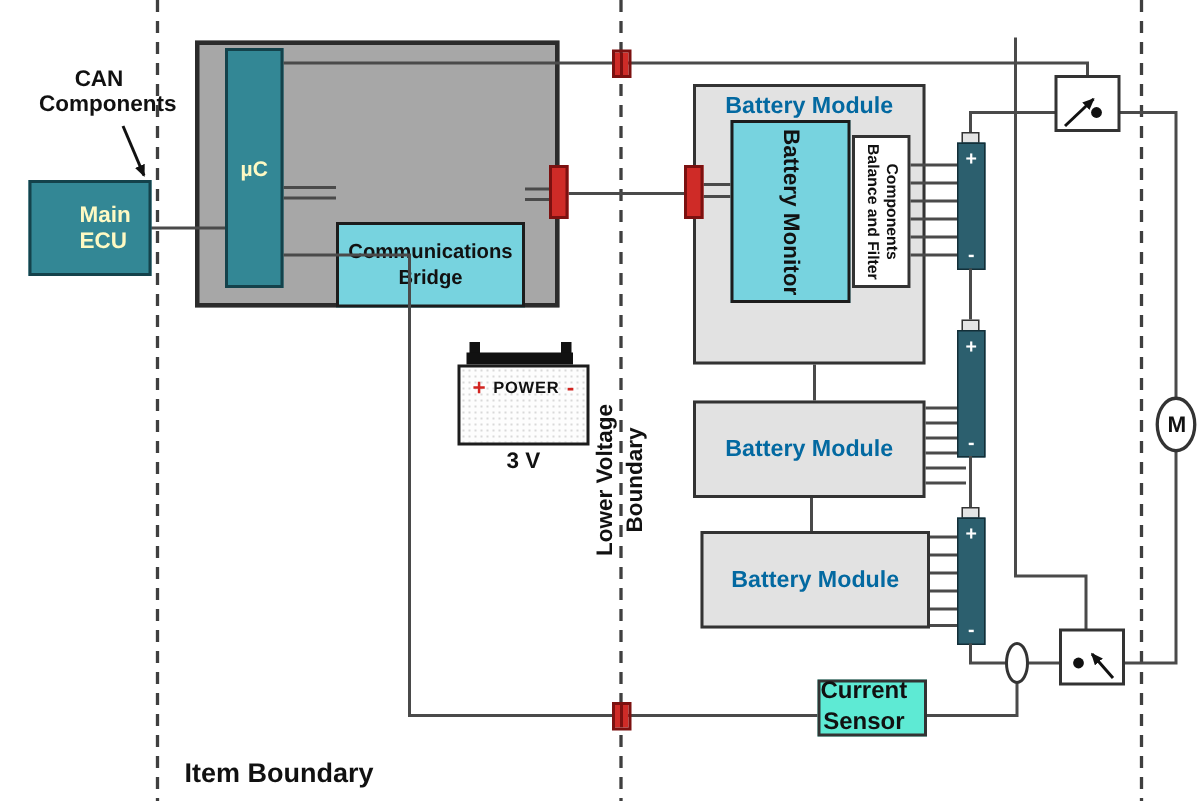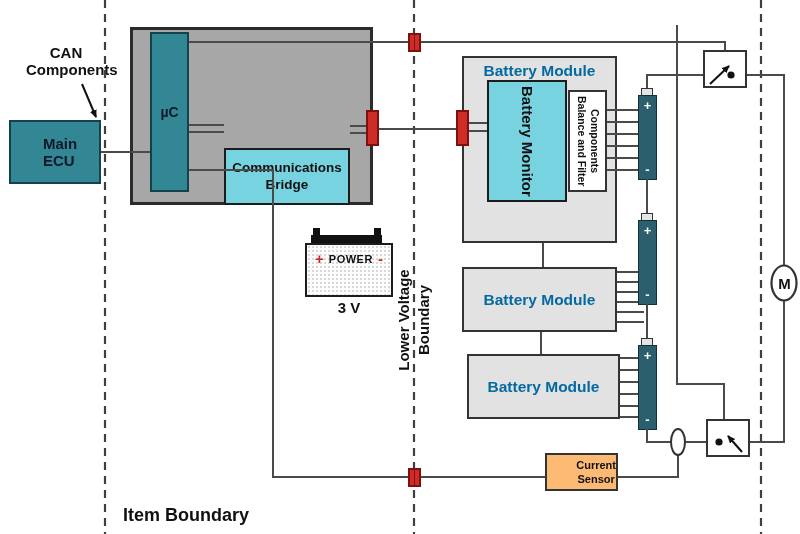--- a/index.html
+++ b/index.html
@@ -1,27 +1,27 @@
 <!DOCTYPE html>
 <html><head>
 <meta charset="utf-8">
 <style>
   html,body{margin:0;padding:0;background:#ffffff;}
   body{font-family:"Liberation Sans",sans-serif;}
   #stage{position:relative;width:800px;height:534px;background:#fff;overflow:hidden;}
   .abs{position:absolute;box-sizing:border-box;}
   .lbl{font-weight:bold;color:#111;white-space:pre-line;}
   
-  .teal-box{background:#338795;border:2px solid #14424b;color:#0f172a;display:flex;align-items:center;justify-content:center;font-weight:bold;}
+  .teal-box{background:#338795;border:2px solid #14424b;color:#fef9c3;display:flex;align-items:center;justify-content:center;font-weight:bold;}
   .cyan-box{background:#77d3df;border:2px solid #1c1c1c;color:#111;display:flex;align-items:center;justify-content:center;font-weight:bold;text-align:center;}
   .gray-container{background:#a7a7a7;border:3px solid #2b2b2b;}
   .module-box{background:#e2e2e2;border:2px solid #333;}
   .module-title{width:100%;text-align:center;font-size:15.5px;font-weight:bold;color:#0369a1;}
   .vtext{writing-mode:vertical-lr;text-orientation:mixed;font-weight:bold;color:#111;white-space:pre-line;text-align:center;}
-  .sensor-box{background:#fdba74;border:2px solid #333;display:flex;align-items:center;justify-content:flex-end;text-align:center;font-size:11px;line-height:1.3;}
+  .sensor-box{background:#5eead4;border:2px solid #333;display:flex;align-items:center;justify-content:flex-start;text-align:center;font-size:16px;line-height:1.3;}
   
   .conn{background:#cf2b27;border:2px solid #7c1110;z-index:6;}
   .conn.seam{background:linear-gradient(to right,#cf2b27 40%,#7c1110 40%,#7c1110 58%,#cf2b27 58%);}
   
   .cell-tab{background:#e4e4e4;border:1.5px solid #333;width:12px;height:8px;}
   .cell{background:#2c5f6e;border:1.5px solid #132f38;width:19px;height:85px;display:flex;flex-direction:column;justify-content:space-between;align-items:center;color:#fff;font-weight:bold;font-size:13px;line-height:1;padding:3px 0;}
   
   .pwr-body{background:#fdfdfd;background-image:radial-gradient(#d9d9d9 1px,transparent 1px);background-size:4px 4px;border:2px solid #1c1c1c;}
   .pwr-row{display:flex;align-items:center;justify-content:center;gap:5px;margin-top:5px;font-weight:bold;}
   .pwr-sign{color:#d22420;font-size:15px;}
@@ -108,21 +108,21 @@
 
     <g>
       <rect x="707" y="420" width="42" height="36" fill="#fff" stroke="#333" stroke-width="2"></rect>
       <line x1="742" y1="452" x2="728" y2="436" stroke="#111" stroke-width="2" marker-end="url(#arr)"></line>
       <circle cx="719" cy="442" r="3.6" fill="#111"></circle>
     </g>
 
     <ellipse cx="784" cy="283" rx="12.5" ry="17.5" fill="#fff" stroke="#333" stroke-width="2.2"></ellipse>
   </svg>
 
-  <div class="abs teal-box z6" style="left:9px;top:120px;width:92px;height:64px;font-size:15px;padding-left:32px;">
+  <div class="abs teal-box z6" style="left:19px;top:120px;width:82px;height:64px;font-size:15px;padding-left:32px;">
     <span>Main ECU</span>
   </div>
   <div class="abs teal-box" style="left:150px;top:32px;width:39px;height:160px;font-size:14px;z-index:4;">
     <span>µC</span>
   </div>
   <div class="abs cyan-box" style="left:224px;top:100px;width:126px;height:57px;font-size:13.5px;line-height:1.25;z-index:4;margin-top:48px;">
     <span style="white-space:pre-line;">Communications
 Bridge</span>
   </div>
 

